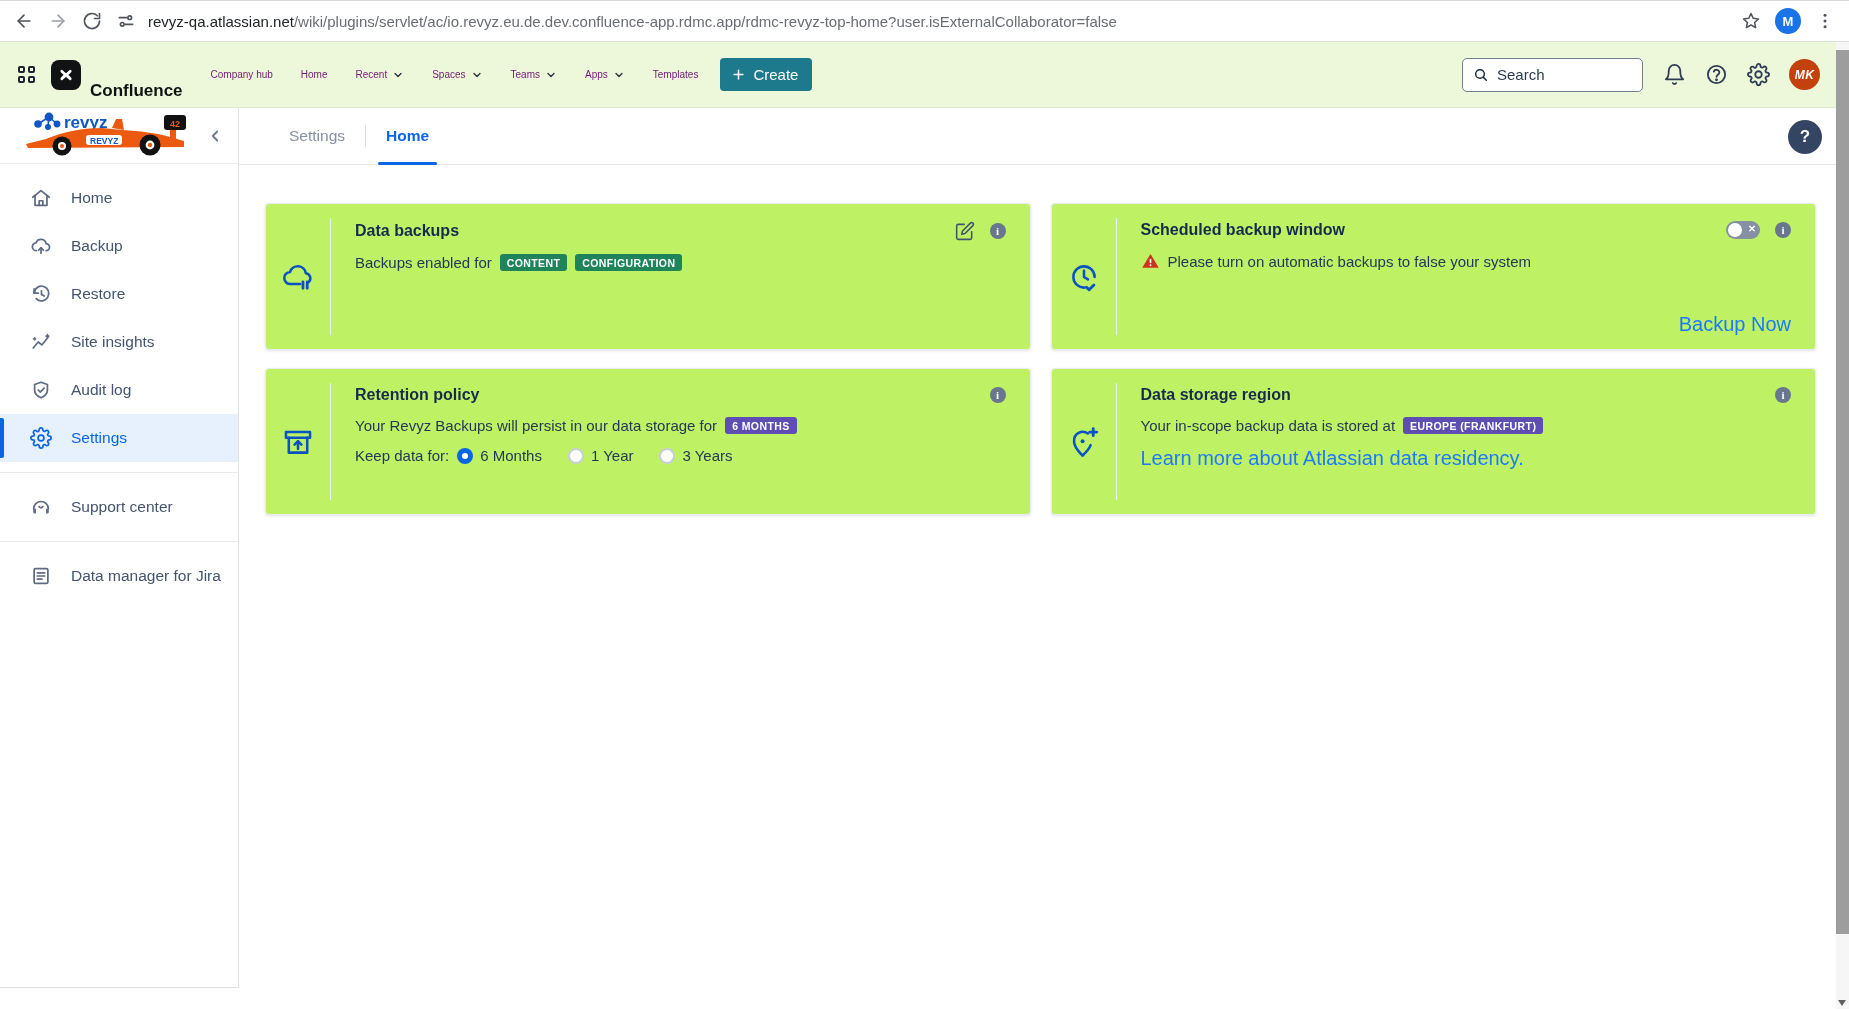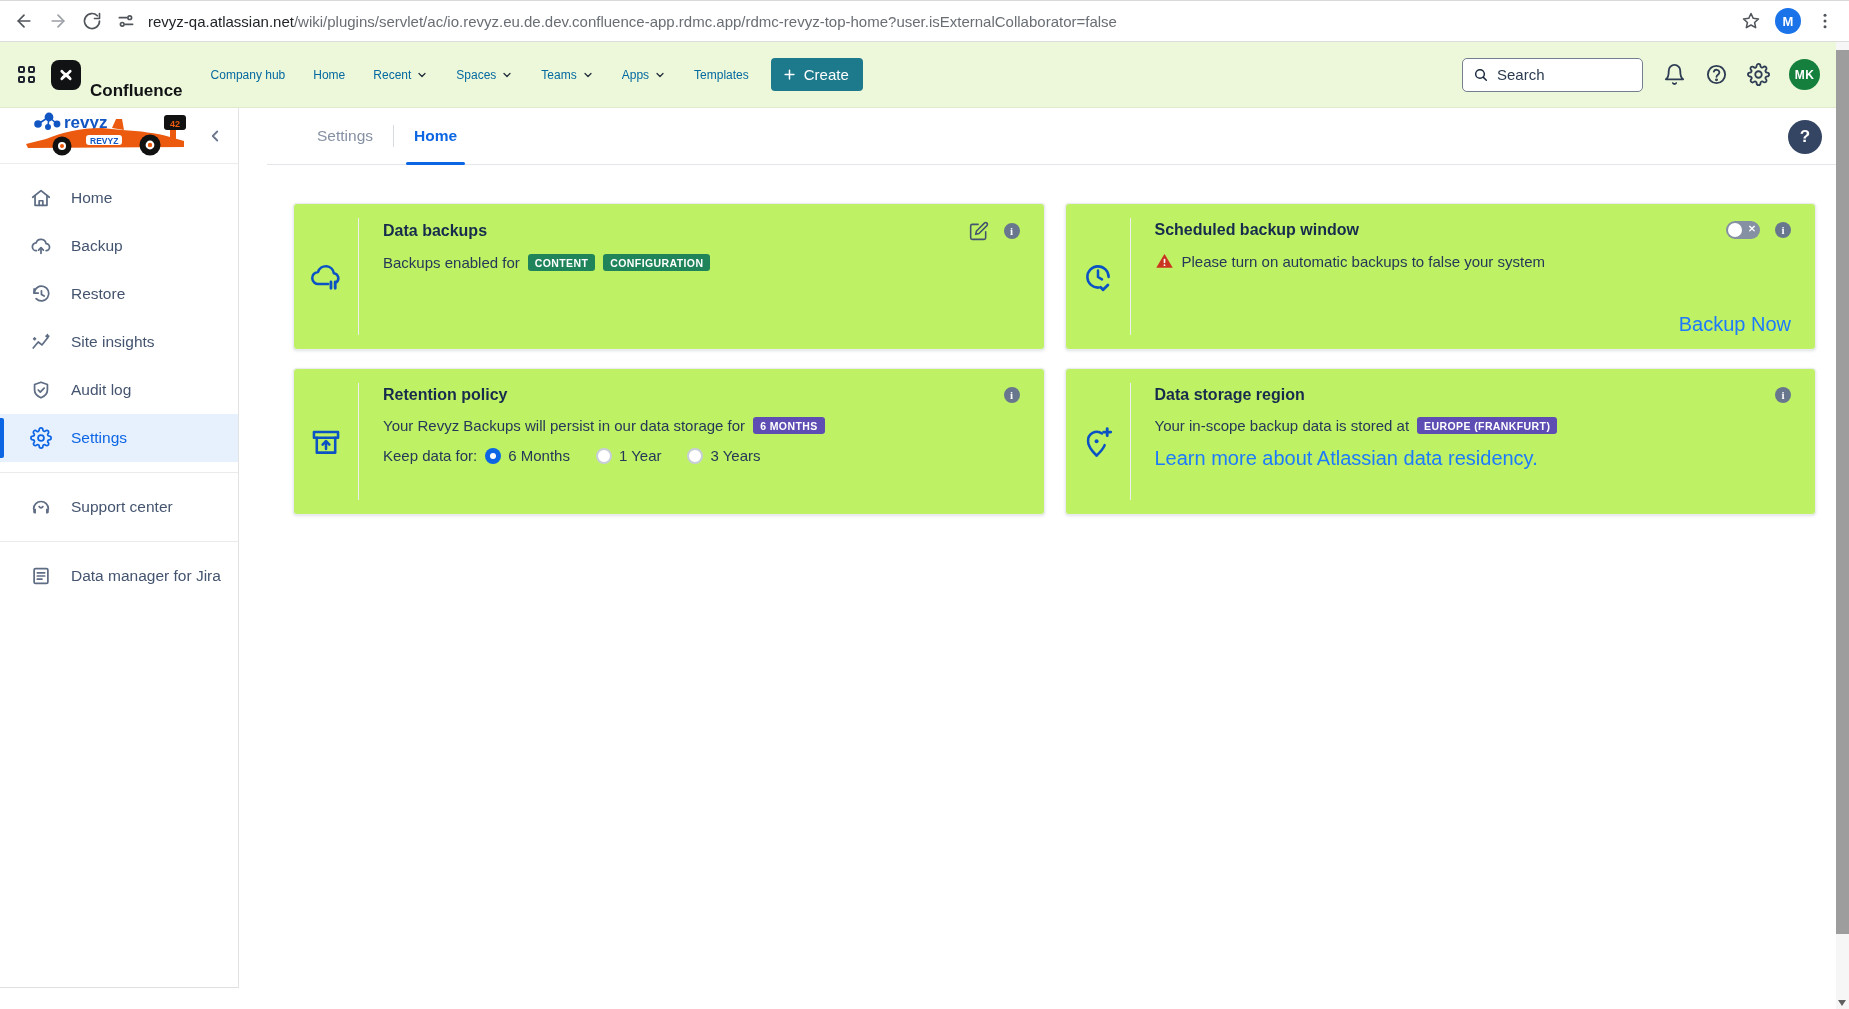--- a/index.html
+++ b/index.html
@@ -19,37 +19,37 @@
 
   
   .conf-nav { height:66px; background:#edf7d9; display:flex; align-items:center; padding:0 16px 0 18px;
     margin-right:13px; border-bottom:1px solid rgba(0,0,0,.05); }
   .appswitch { display:grid; grid-template-columns:7px 7px; grid-gap:3px; margin-right:16px; cursor:pointer; }
   .appswitch span { width:7px; height:7px; border:2px solid #1d2430; border-radius:2px; display:block; }
   .conf-tile { width:30px; height:30px; background:#101214; border-radius:8px; display:flex; align-items:center;
     justify-content:center; margin-right:9px; flex:0 0 auto; }
   .conf-brand { font-size:17px; font-weight:bold; color:#101214; margin-right:28px;margin-top:32px; }
   .nav-items { display:flex; align-items:center; gap:28px; }
-  .nav-item { font-size:12px; color:#0369a1; cursor:pointer; display:flex; align-items:center; gap:5px; white-space:nowrap; }
+  .nav-item { font-size:10px; color:#701a75; cursor:pointer; display:flex; align-items:center; gap:5px; white-space:nowrap; }
   .chev { width:12px; height:12px; color:#1d2939; }
   .create-btn { margin-left:22px; background:#1d7a8c; color:#fff; border:none; border-radius:4px; font-size:15px;
     font-family:inherit; padding:8px 14px 8px 11px; display:flex; align-items:center; gap:7px; cursor:pointer; }
   .nav-spacer { flex:1; }
   .search-box { width:181px; height:34px; background:#fff; border:1.5px solid #74808f; border-radius:5px;
     display:flex; align-items:center; gap:8px; padding:0 10px; margin-right:20px; }
   .search-box svg { width:16px; height:16px; color:#1c2b41; flex:0 0 auto; }
   .search-box input { border:none; outline:none; background:transparent; font-family:inherit; font-size:15px;
     color:#1c2b41; width:100%; }
   .search-box input::placeholder { color:#2b3a4f; opacity:1; }
   .nicon { width:23px; height:23px; color:#2e3d54; margin-right:19px; cursor:pointer; flex:0 0 auto; }
-  .mk-avatar { width:31px; height:31px; border-radius:50%; background:#15803d; color:#fff; font-size:12px;
-    font-weight:bold; display:flex; align-items:center; justify-content:center; cursor:pointer; letter-spacing:.3px; }
+  .mk-avatar { width:31px; height:31px; border-radius:50%; background:#c2410c; color:#fff; font-size:12px;
+    font-weight:bold; display:flex; align-items:center; justify-content:center; cursor:pointer; letter-spacing:.3px;font-style:italic; }
 
   
-  .app-shell { display:flex; height:901px; margin-right:13px;gap:28px; }
+  .app-shell { display:flex; height:901px; margin-right:13px; }
   .sidebar { width:239px; flex:0 0 auto; height:880px; border-right:1px solid #e3e3e3; border-bottom:1px solid #e0e0e0; background:#fff; }
   .logo-row { height:56px; border-bottom:1px solid #ececec; display:flex; align-items:center; padding:0 14px 0 24px; }
   .logo-wrap { flex:1; }
   .collapse-btn { color:#6b778c; width:18px; height:18px; cursor:pointer; }
   .menu { list-style:none; padding-top:10px; }
   .menu-item { height:48px; display:flex; align-items:center; gap:19px; padding-left:30px; font-size:15.5px;
     color:#44546f; cursor:pointer; position:relative; }
   .menu-item svg { width:22px; height:22px; color:#5e6c84; flex:0 0 auto; }
   .menu-item.active { background:#e7f0fd; color:#0c66e4; }
   .menu-item.active svg { color:#0c66e4; }

